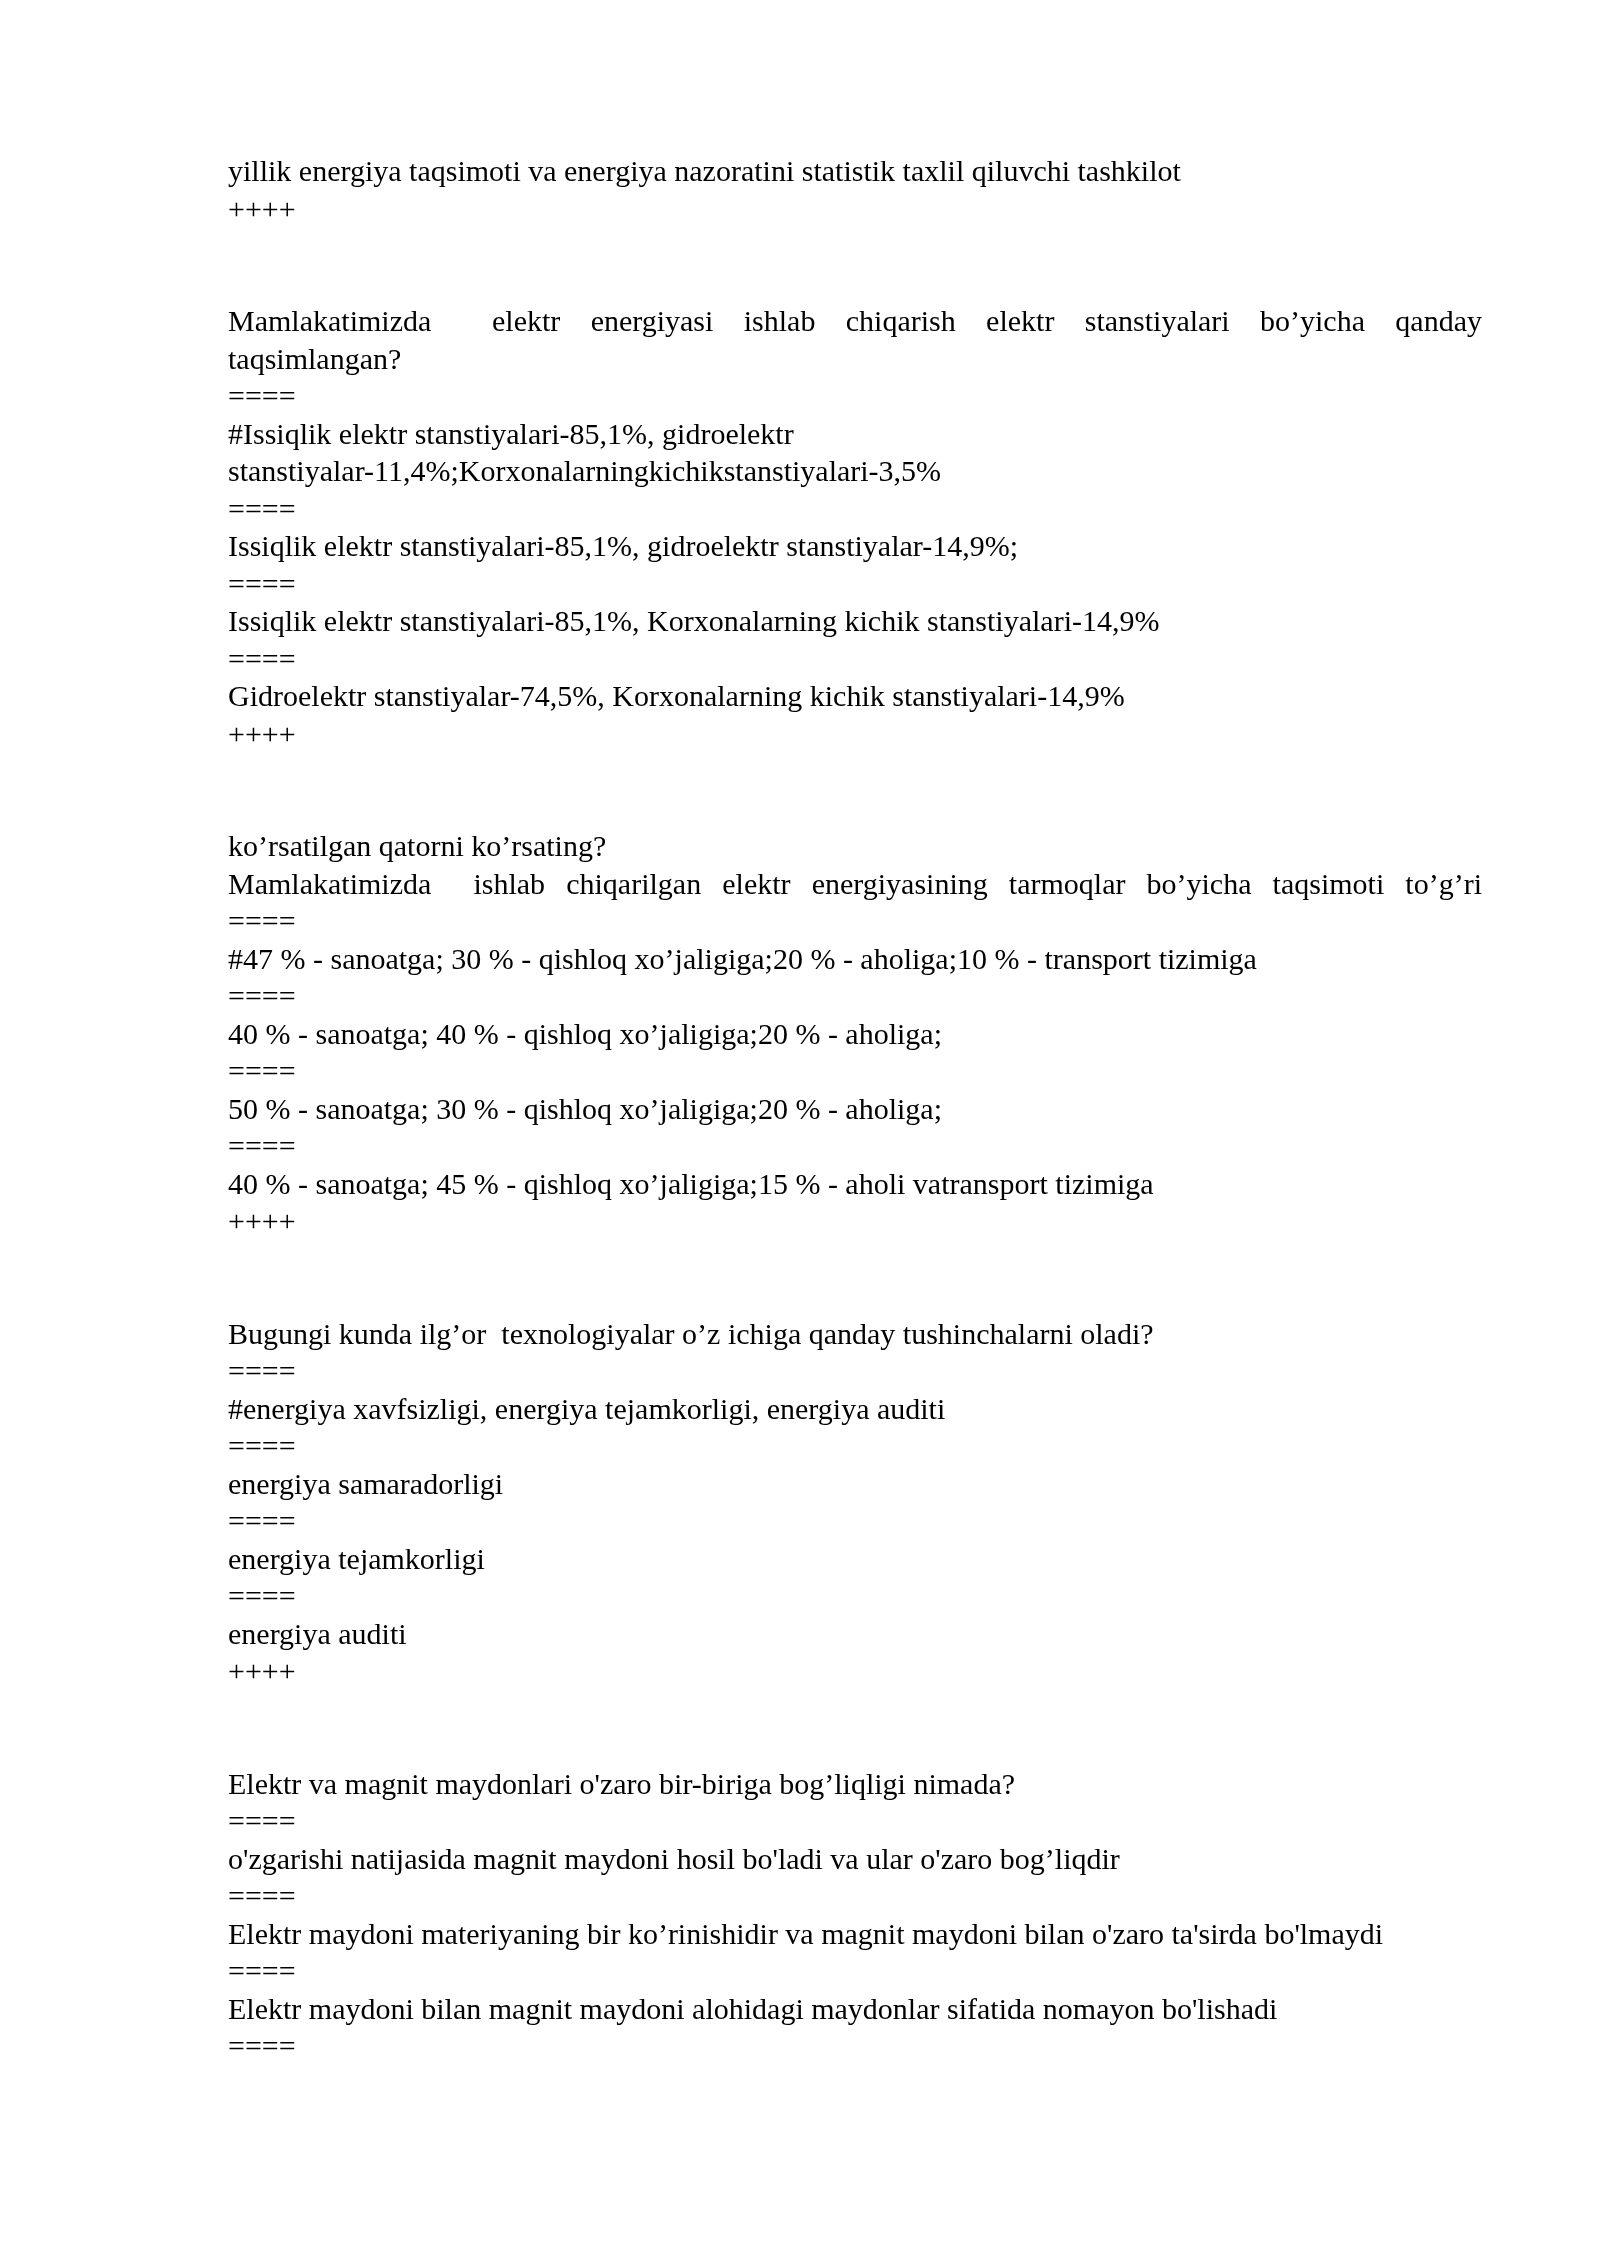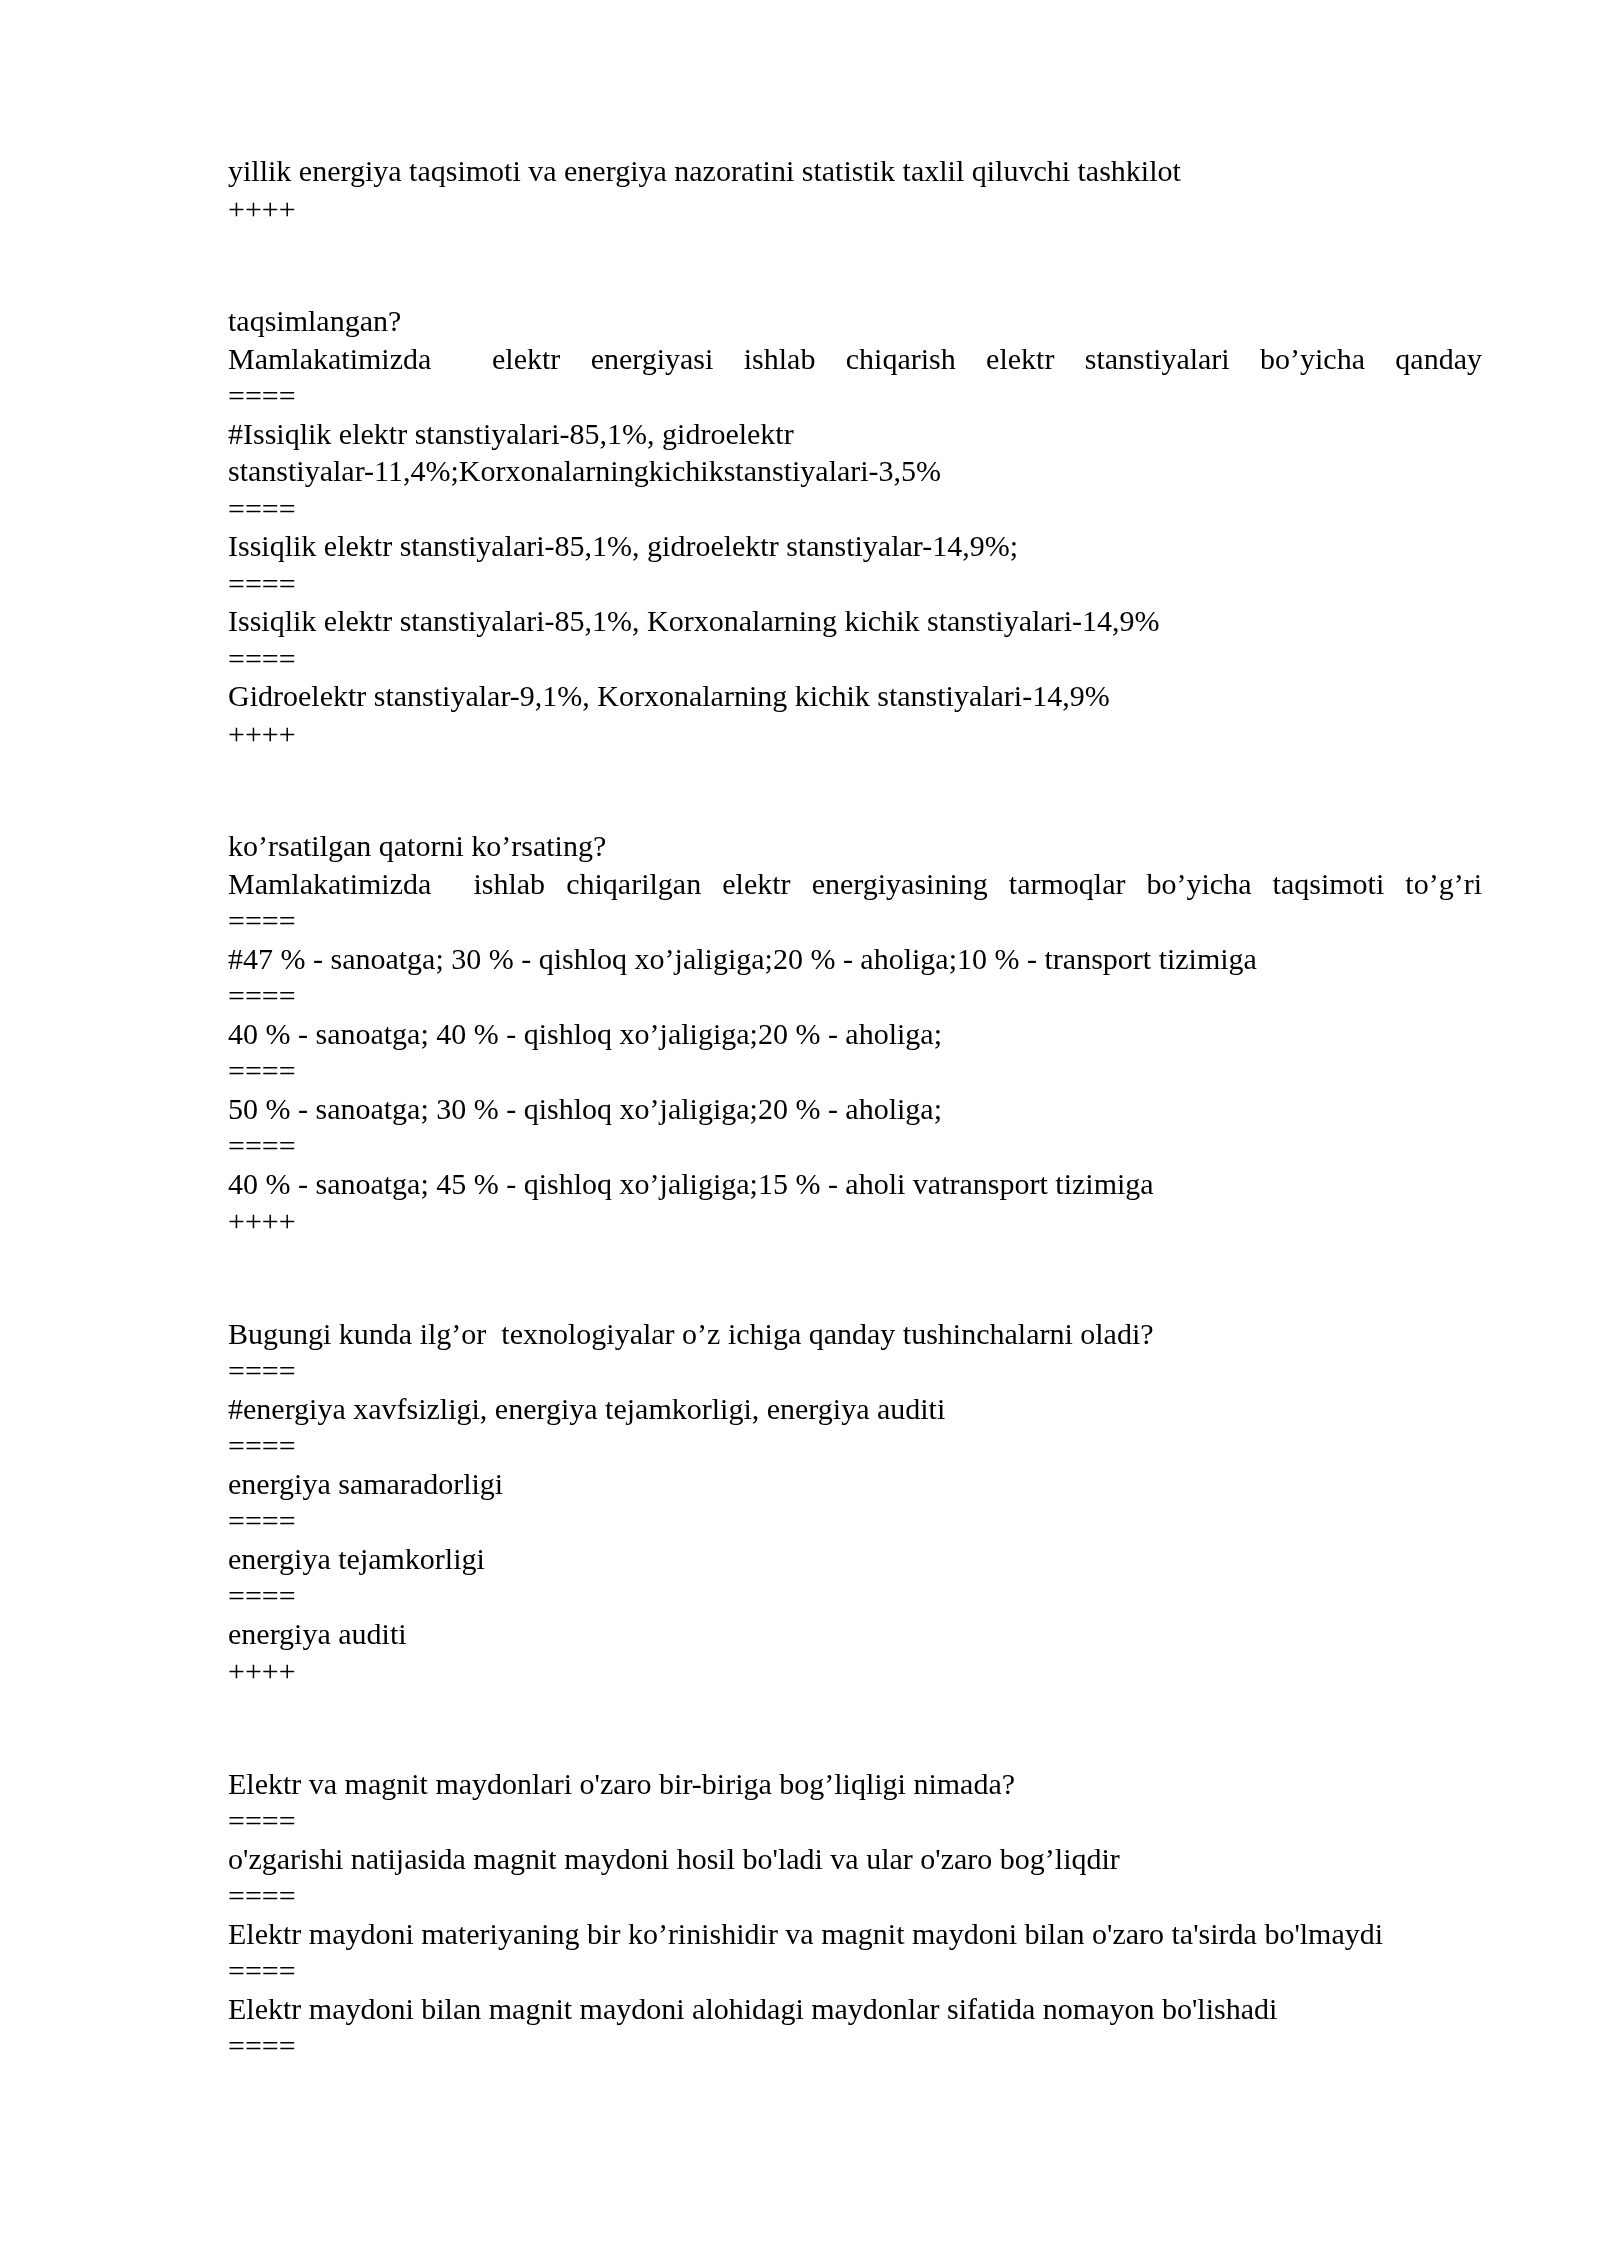--- a/index.html
+++ b/index.html
@@ -42,31 +42,31 @@
 </style>
 </head>
 <body>
 
 <div class="page">
   <div class="doc-content">
     <div class="line">yillik energiya taqsimoti va energiya nazoratini statistik taxlil qiluvchi tashkilot</div>
     <div class="line">++++</div>
     <div class="line"></div>
     <div class="line"></div>
+    <div class="line justify">Mamlakatimizda  elektr energiyasi ishlab chiqarish elektr stanstiyalari bo’yicha qanday</div>
     <div class="line">taqsimlangan?</div>
-    <div class="line justify">Mamlakatimizda  elektr energiyasi ishlab chiqarish elektr stanstiyalari bo’yicha qanday</div>
     <div class="line">====</div>
     <div class="line">#Issiqlik elektr stanstiyalari-85,1%, gidroelektr</div>
     <div class="line">stanstiyalar-11,4%;Korxonalarningkichikstanstiyalari-3,5%</div>
     <div class="line">====</div>
     <div class="line">Issiqlik elektr stanstiyalari-85,1%, gidroelektr stanstiyalar-14,9%;</div>
     <div class="line">====</div>
     <div class="line">Issiqlik elektr stanstiyalari-85,1%, Korxonalarning kichik stanstiyalari-14,9%</div>
     <div class="line">====</div>
-    <div class="line">Gidroelektr stanstiyalar-9,1%, Korxonalarning kichik stanstiyalari-14,9%</div>
+    <div class="line">Gidroelektr stanstiyalar-74,5%, Korxonalarning kichik stanstiyalari-14,9%</div>
     <div class="line">++++</div>
     <div class="line"></div>
     <div class="line"></div>
     <div class="line">ko’rsatilgan qatorni ko’rsating?</div>
     <div class="line justify">Mamlakatimizda  ishlab chiqarilgan elektr energiyasining tarmoqlar bo’yicha taqsimoti to’g’ri</div>
     <div class="line">====</div>
     <div class="line">#47 % - sanoatga; 30 % - qishloq xo’jaligiga;20 % - aholiga;10 % - transport tizimiga</div>
     <div class="line">====</div>
     <div class="line">40 % - sanoatga; 40 % - qishloq xo’jaligiga;20 % - aholiga;</div>
     <div class="line">====</div>

